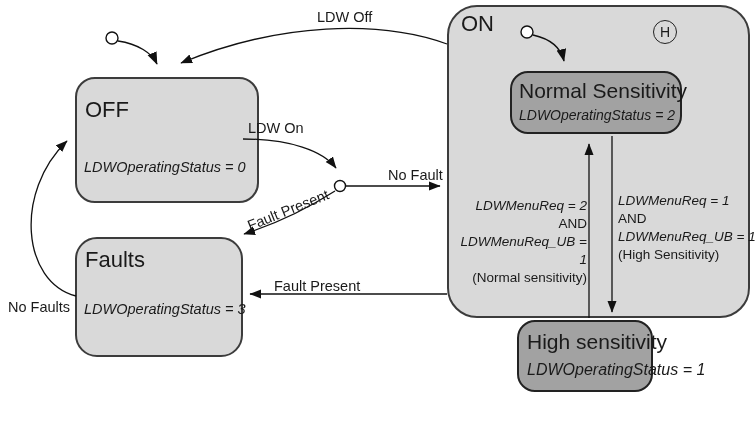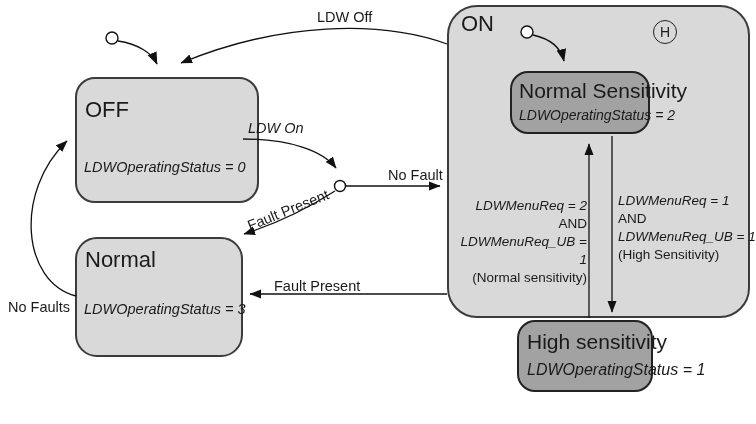--- a/index.html
+++ b/index.html
@@ -44,25 +44,25 @@
   <div class="state" style="left:447px;top:5px;width:303px;height:313px;border-radius:30px;">
     <div class="state-title" style="left:12px;top:6px;">ON</div>
   </div>
 
   <div class="state" style="left:75px;top:77px;width:184px;height:126px;border-radius:20px;">
     <div class="state-title" style="left:8px;top:20px;">OFF</div>
     <div class="state-sub" style="left:7px;top:81px;">LDWOperatingStatus = 0</div>
   </div>
 
   <div class="state" style="left:75px;top:237px;width:168px;height:120px;border-radius:22px;">
-    <div class="state-title" style="left:8px;top:10px;">Normal</div>
+    <div class="state-title" style="left:8px;top:10px;">Faults</div>
     <div class="state-sub upright" style="left:7px;top:63px;font-style:italic;">LDWOperatingStatus = 3</div>
   </div>
 
-  <div class="state inner" style="left:510px;top:71px;width:140px;height:63px;border-radius:18px;">
+  <div class="state inner" style="left:510px;top:71px;width:172px;height:63px;border-radius:18px;">
     <div class="state-title" style="left:7px;top:7px;font-size:21px;">Normal Sensitivity</div>
     <div class="state-sub" style="left:7px;top:35px;font-size:14px;">LDWOperatingStatus = 2</div>
   </div>
 
   <div class="state inner" style="left:517px;top:320px;width:136px;height:72px;border-radius:18px;">
     <div class="state-title" style="left:8px;top:9px;font-size:21px;">High sensitivity</div>
     <div class="state-sub" style="left:8px;top:40px;font-size:16px;">LDWOperatingStatus = 1</div>
   </div>
 
   <div class="history" style="left:653px;top:20px;">
@@ -96,21 +96,21 @@
     <circle cx="527" cy="32" r="6" fill="#ffffff" stroke="#111" stroke-width="1.4"></circle>
     <path d="M 533 35 C 551 39, 561 48, 564 61" fill="none" stroke="#111" stroke-width="1.4" marker-end="url(#arrow)"></path>
 
     <path d="M 589 318 L 589 144" fill="none" stroke="#111" stroke-width="1.3" marker-end="url(#arrow)"></path>
 
     <path d="M 612 136 L 612 312" fill="none" stroke="#111" stroke-width="1.3" marker-end="url(#arrow)"></path>
   </svg>
 
   <div class="t-label" style="left:317px;top:10px;">LDW Off</div>
 
-  <div class="t-label" style="left:248px;top:121px;font-style:italic;">LDW On</div>
+  <div class="t-label" style="left:248px;top:121px;">LDW On</div>
 
   <div class="t-label" style="left:388px;top:168px;">No Fault</div>
 
   <div class="t-label rotated" style="left:245px;top:203px;">Fault Present</div>
 
   <div class="t-label" style="left:274px;top:279px;">Fault Present</div>
 
   <div class="t-label" style="left:8px;top:300px;">No Faults</div>
 
   <div class="cond right-align" style="left:450px;top:197px;width:137px;">

